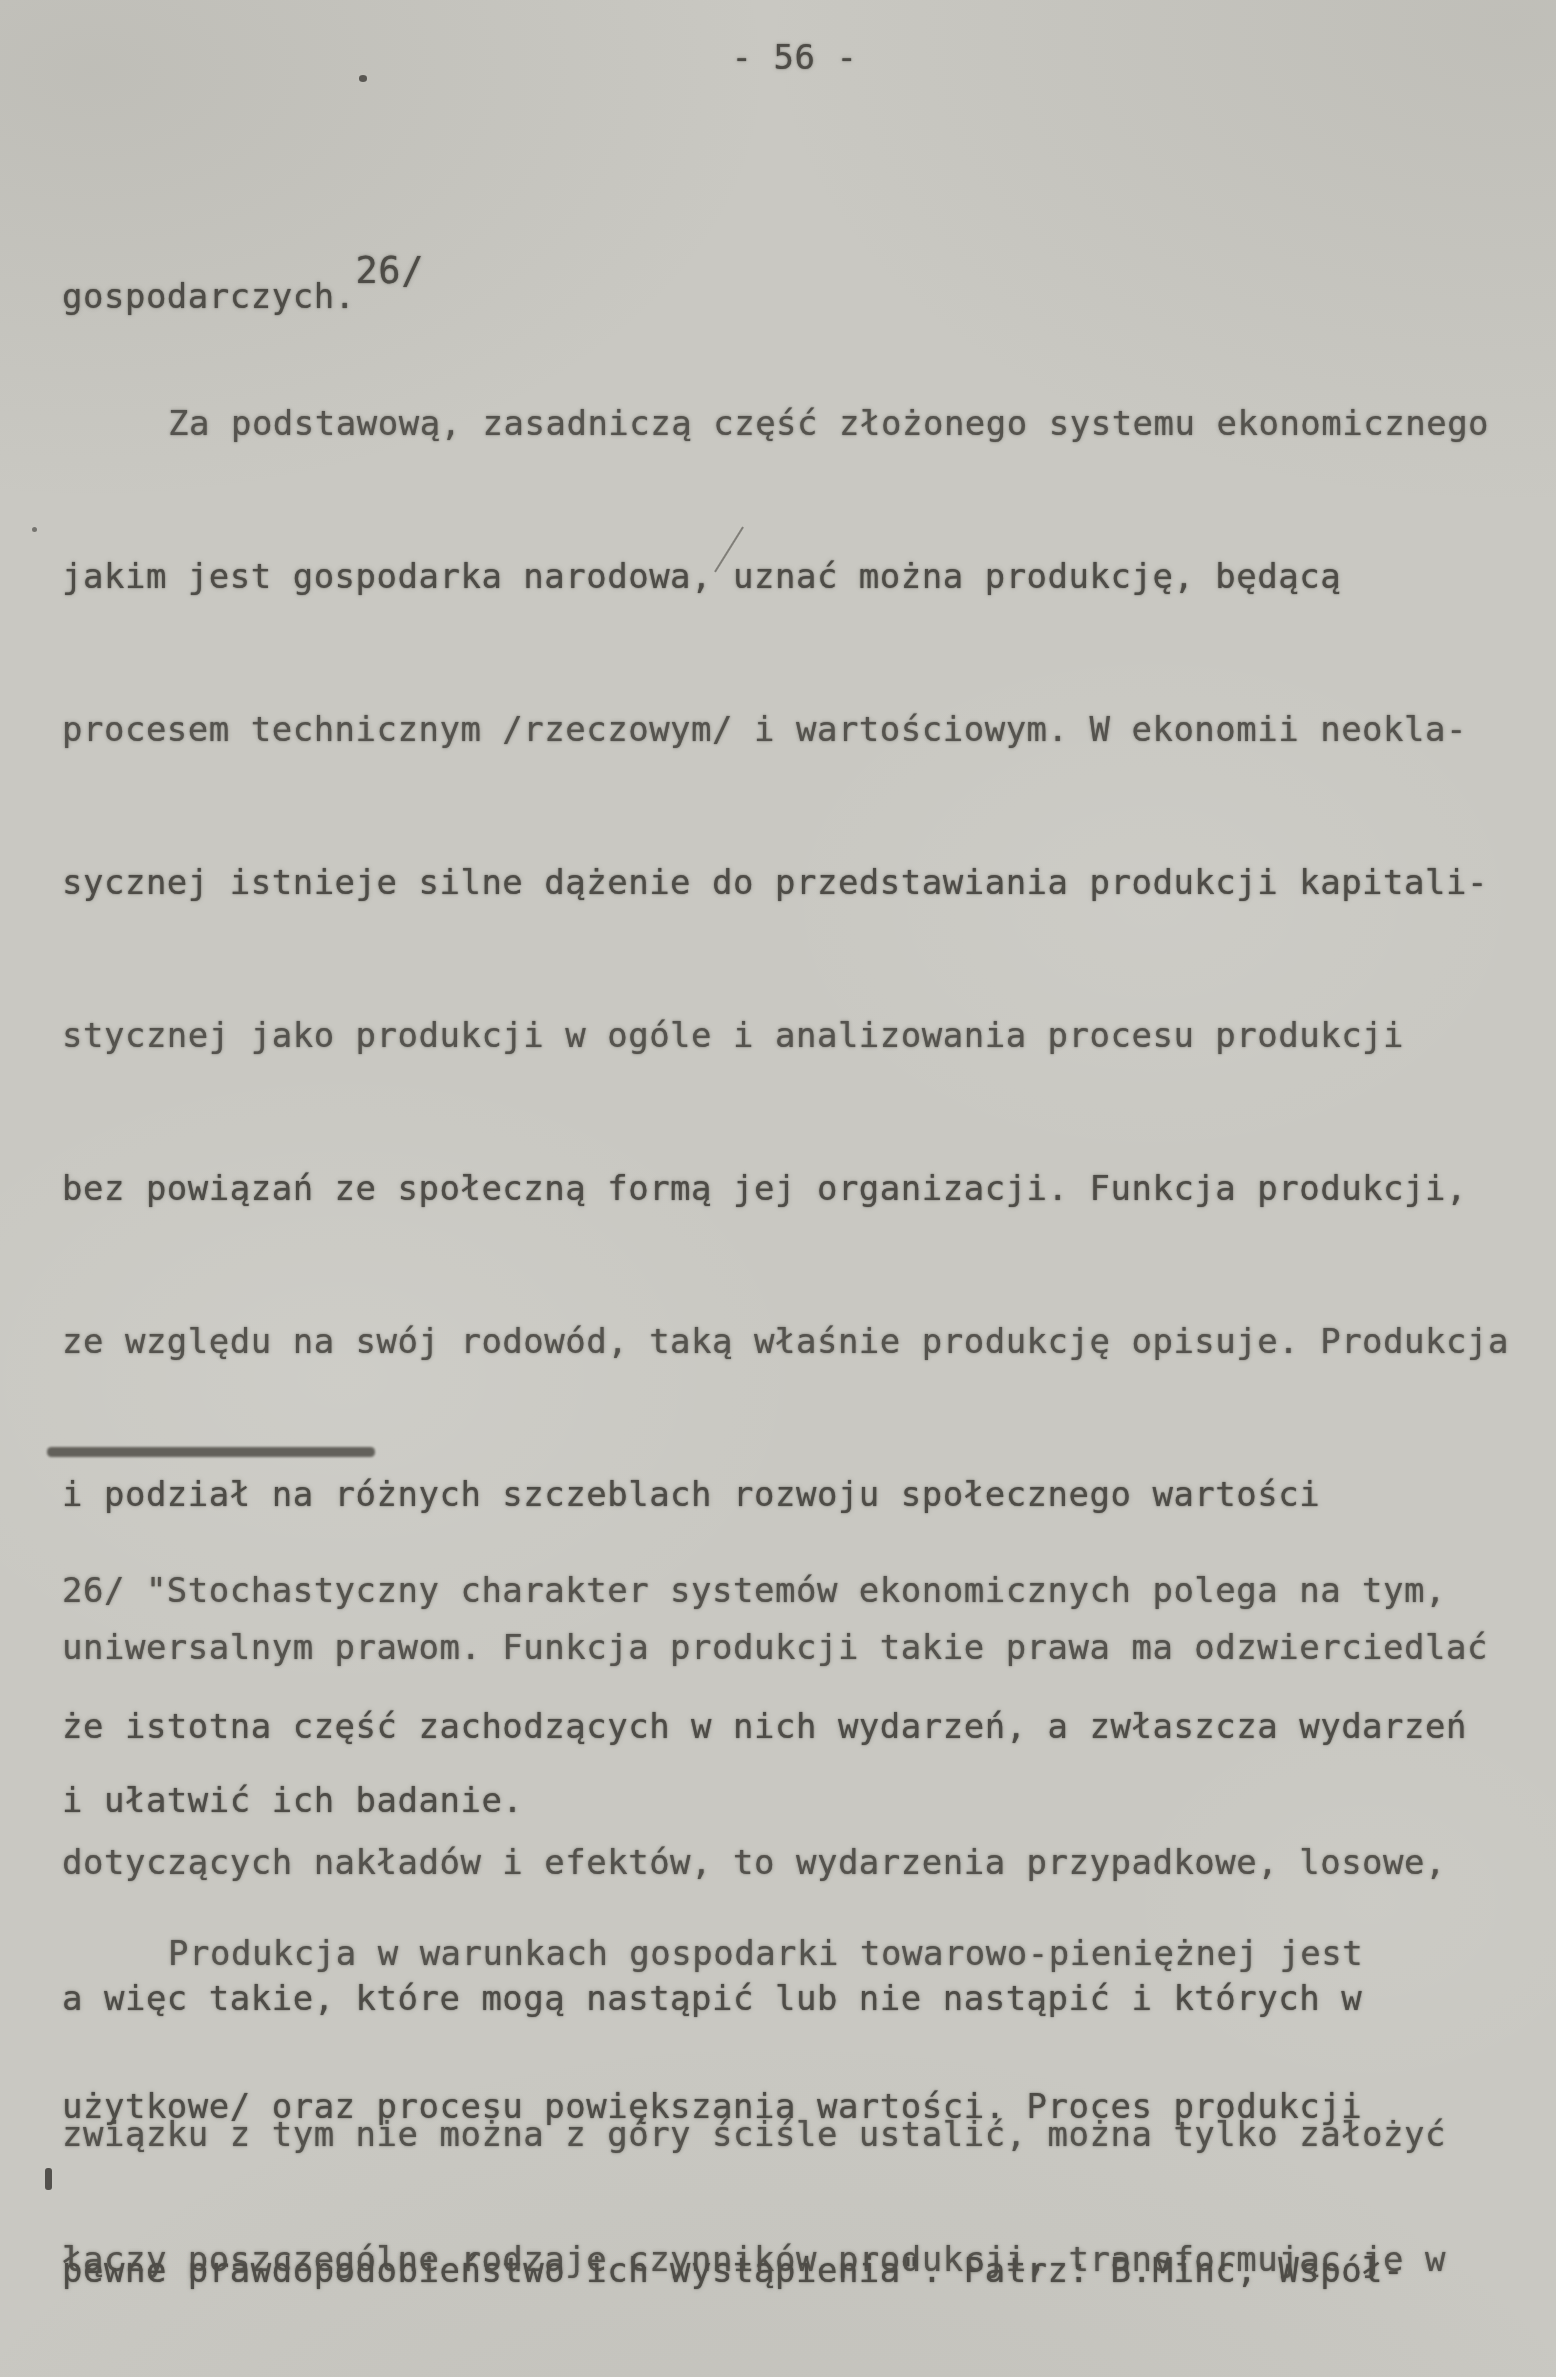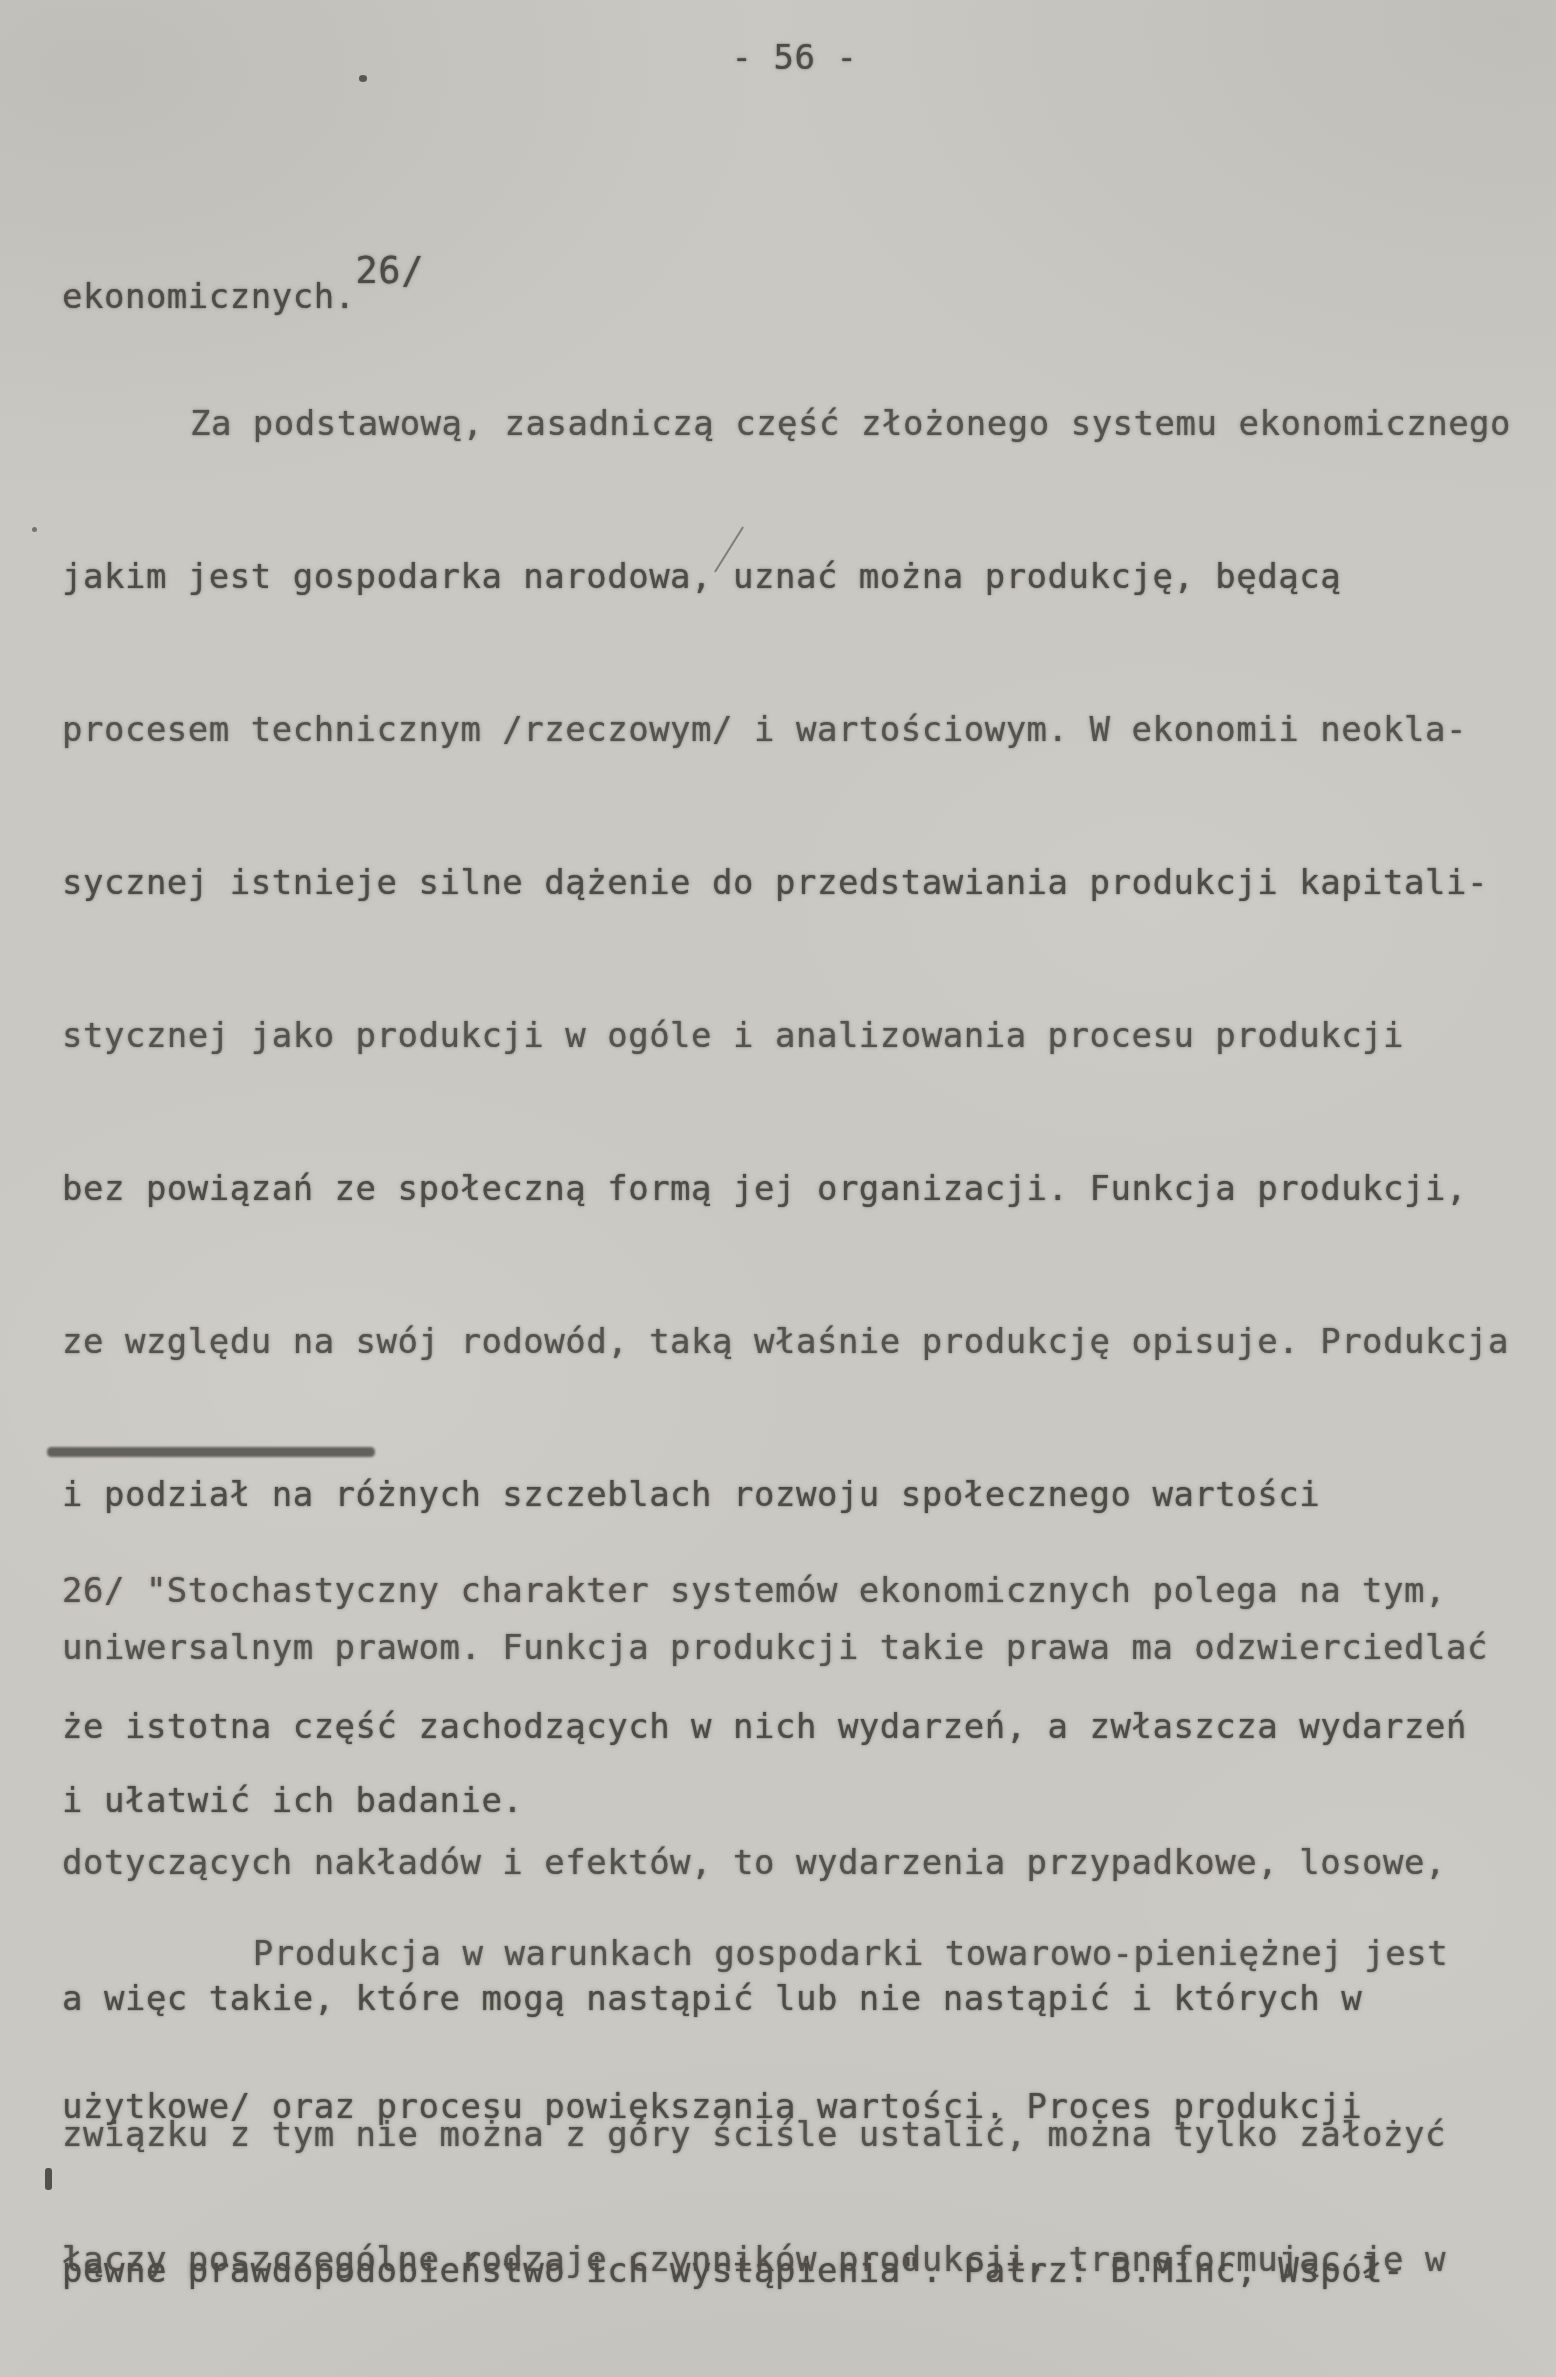--- a/index.html
+++ b/index.html
@@ -43,21 +43,21 @@
     position: absolute;
     top: 154px;
     left: 62px;
     width: 1471px;
     font-size: 34px;
   }
   .body-text .line {
     height: 73px;
     line-height: 73px;
   }
-  .body-text .line.indent { padding-left: 106px; text-align: center; }
+  .body-text .line.indent { padding-left: 106px; }
   .body-text .line:nth-child(2n) { opacity: 0.94; }
   .body-text .line:nth-child(3n) { filter: blur(0.5px); }
 
   .fn-marker {
     font-size: 37px;
     vertical-align: 25px;
     letter-spacing: 0.5px;
   }
 
   .footnote-rule {
@@ -112,21 +112,21 @@
 <div class="page">
 
   <div class="page-number typed">- 56 -</div>
 
   <div class="speck s1"></div>
   <div class="speck s2"></div>
   <div class="speck s3"></div>
   <div class="hairline"></div>
 
   <div class="body-text typed">
-    <div class="line"><span>ekonomicznych.</span><span class="fn-marker">26/</span></div>
+    <div class="line"><span>gospodarczych.</span><span class="fn-marker">26/</span></div>
     <div class="line indent">Za podstawową, zasadniczą część złożonego systemu ekonomicznego</div>
     <div class="line">jakim jest gospodarka narodowa, uznać można produkcję, będącą</div>
     <div class="line">procesem technicznym /rzeczowym/ i wartościowym. W ekonomii neokla-</div>
     <div class="line">sycznej istnieje silne dążenie do przedstawiania produkcji kapitali-</div>
     <div class="line">stycznej jako produkcji w ogóle i analizowania procesu produkcji</div>
     <div class="line">bez powiązań ze społeczną formą jej organizacji. Funkcja produkcji,</div>
     <div class="line">ze względu na swój rodowód, taką właśnie produkcję opisuje. Produkcja</div>
     <div class="line">i podział na różnych szczeblach rozwoju społecznego wartości</div>
     <div class="line">uniwersalnym prawom. Funkcja produkcji takie prawa ma odzwierciedlać</div>
     <div class="line">i ułatwić ich badanie.</div>

